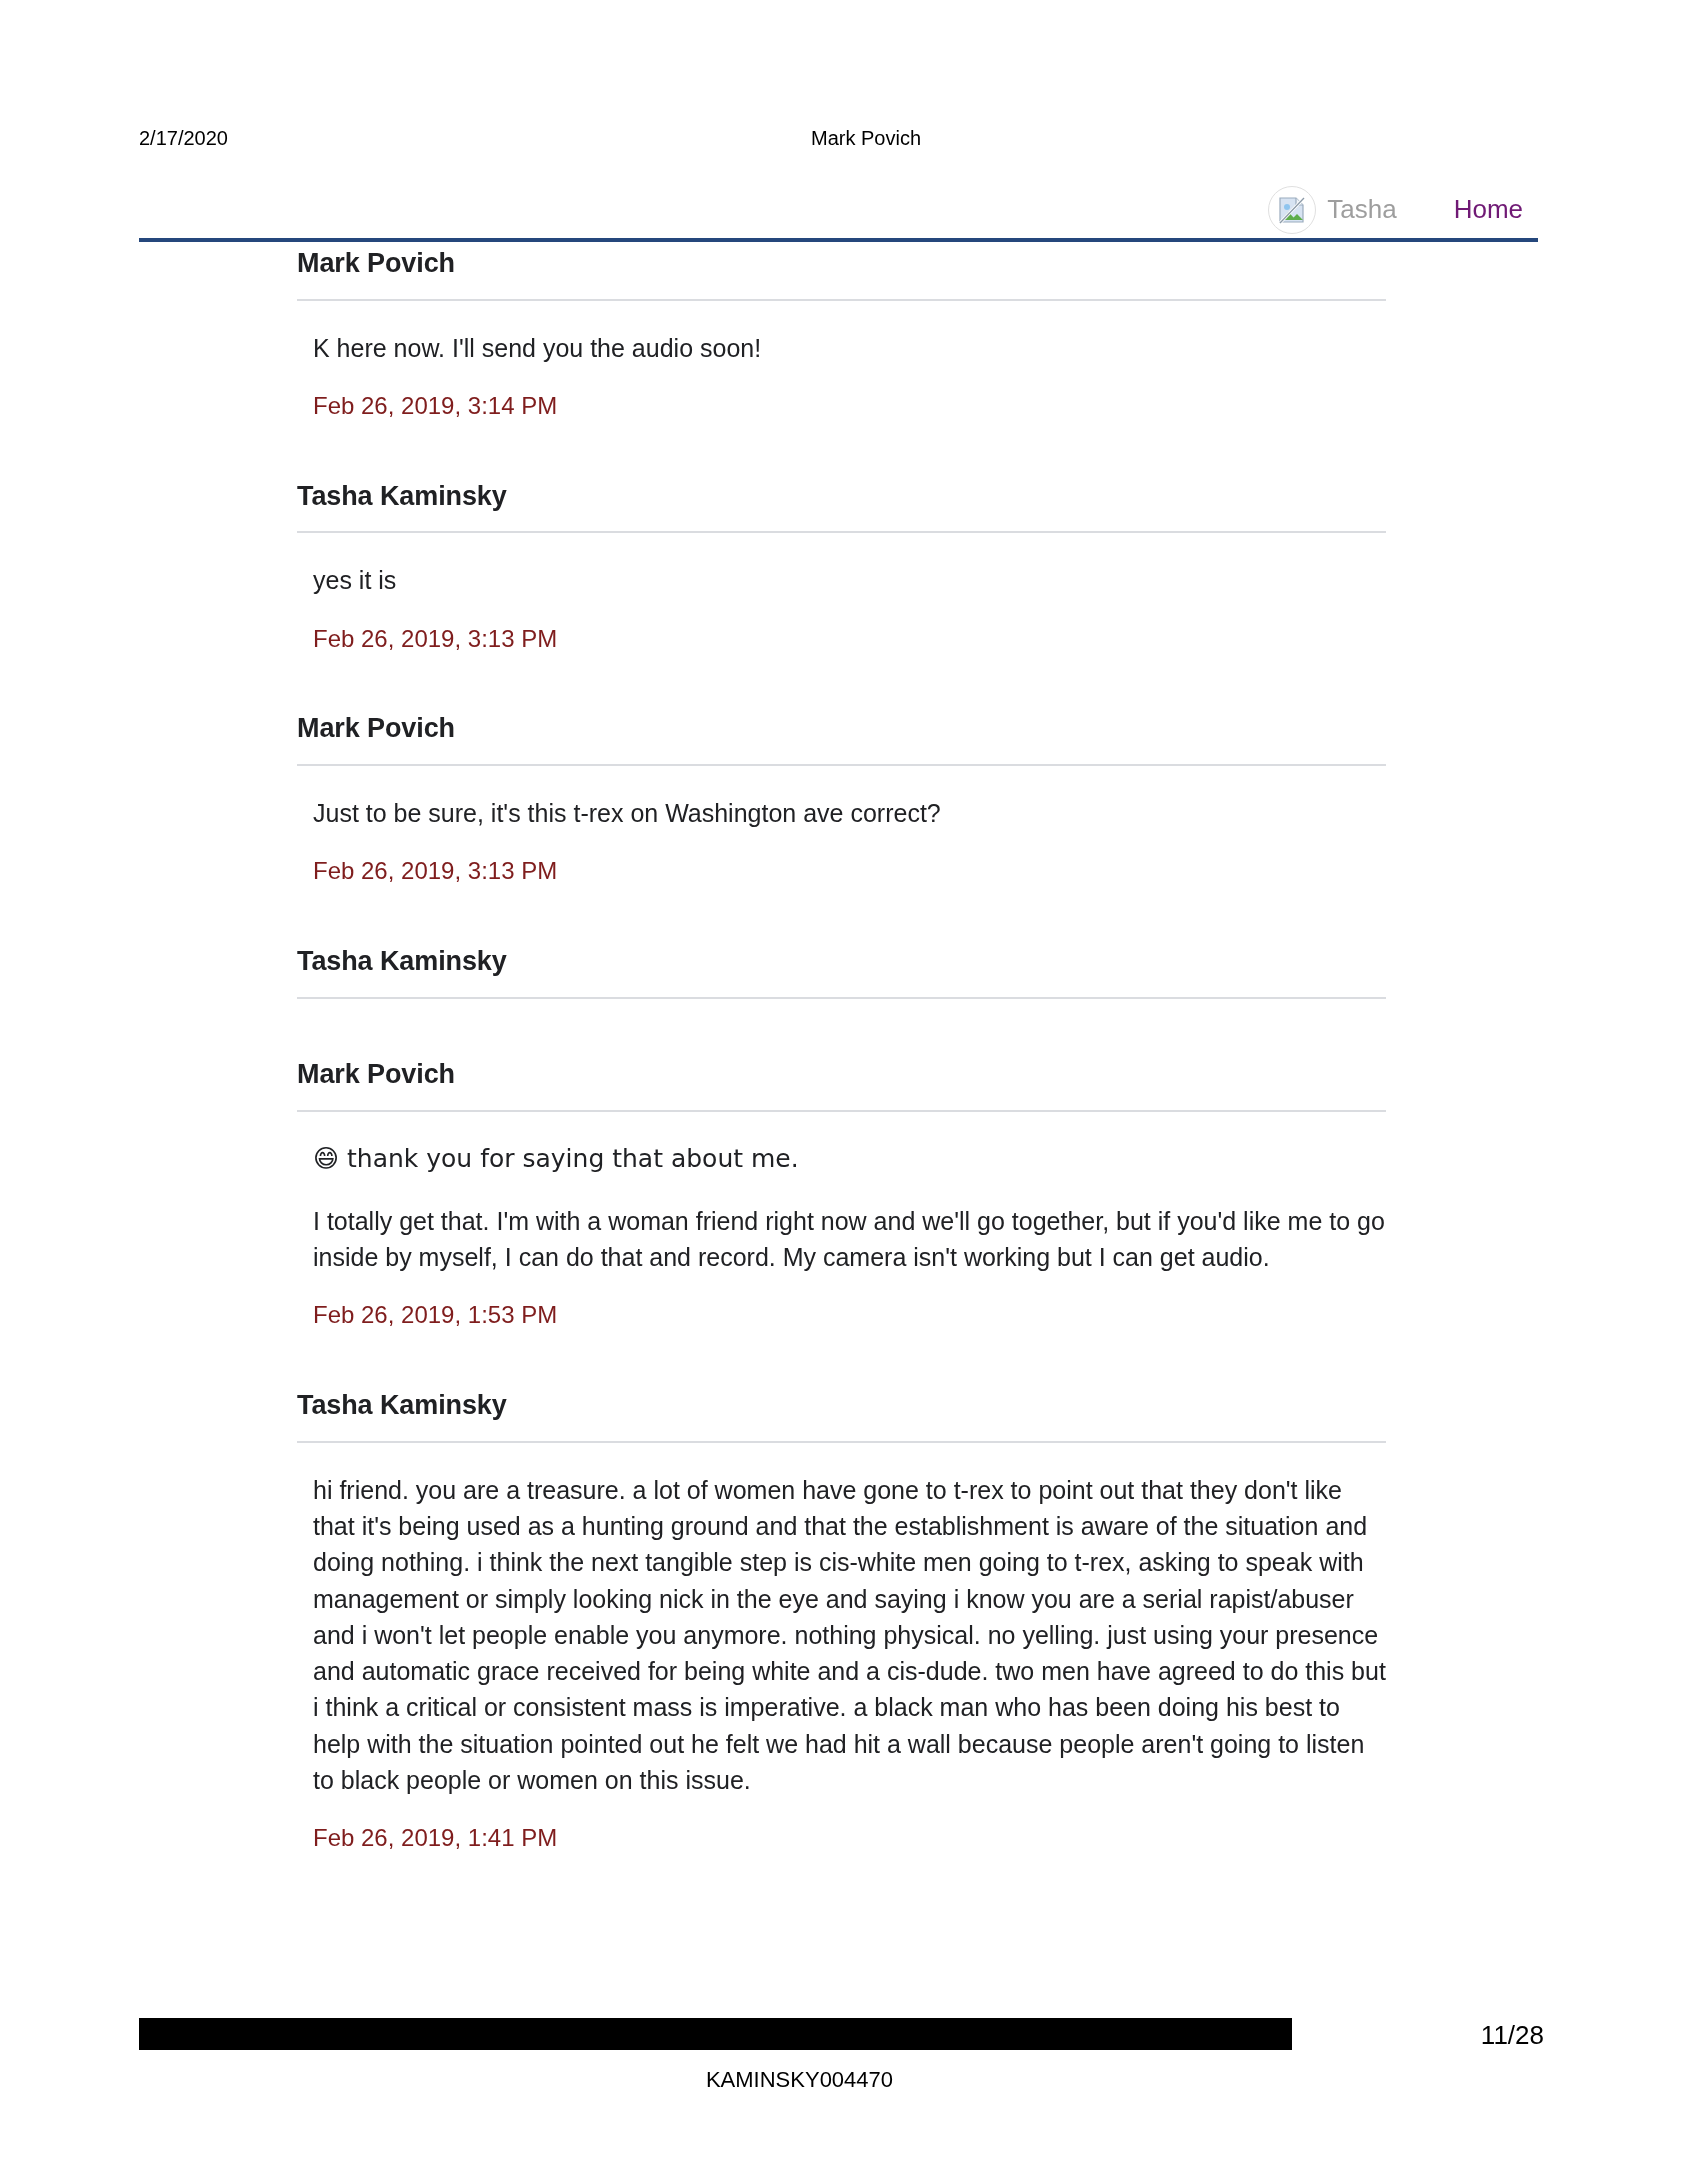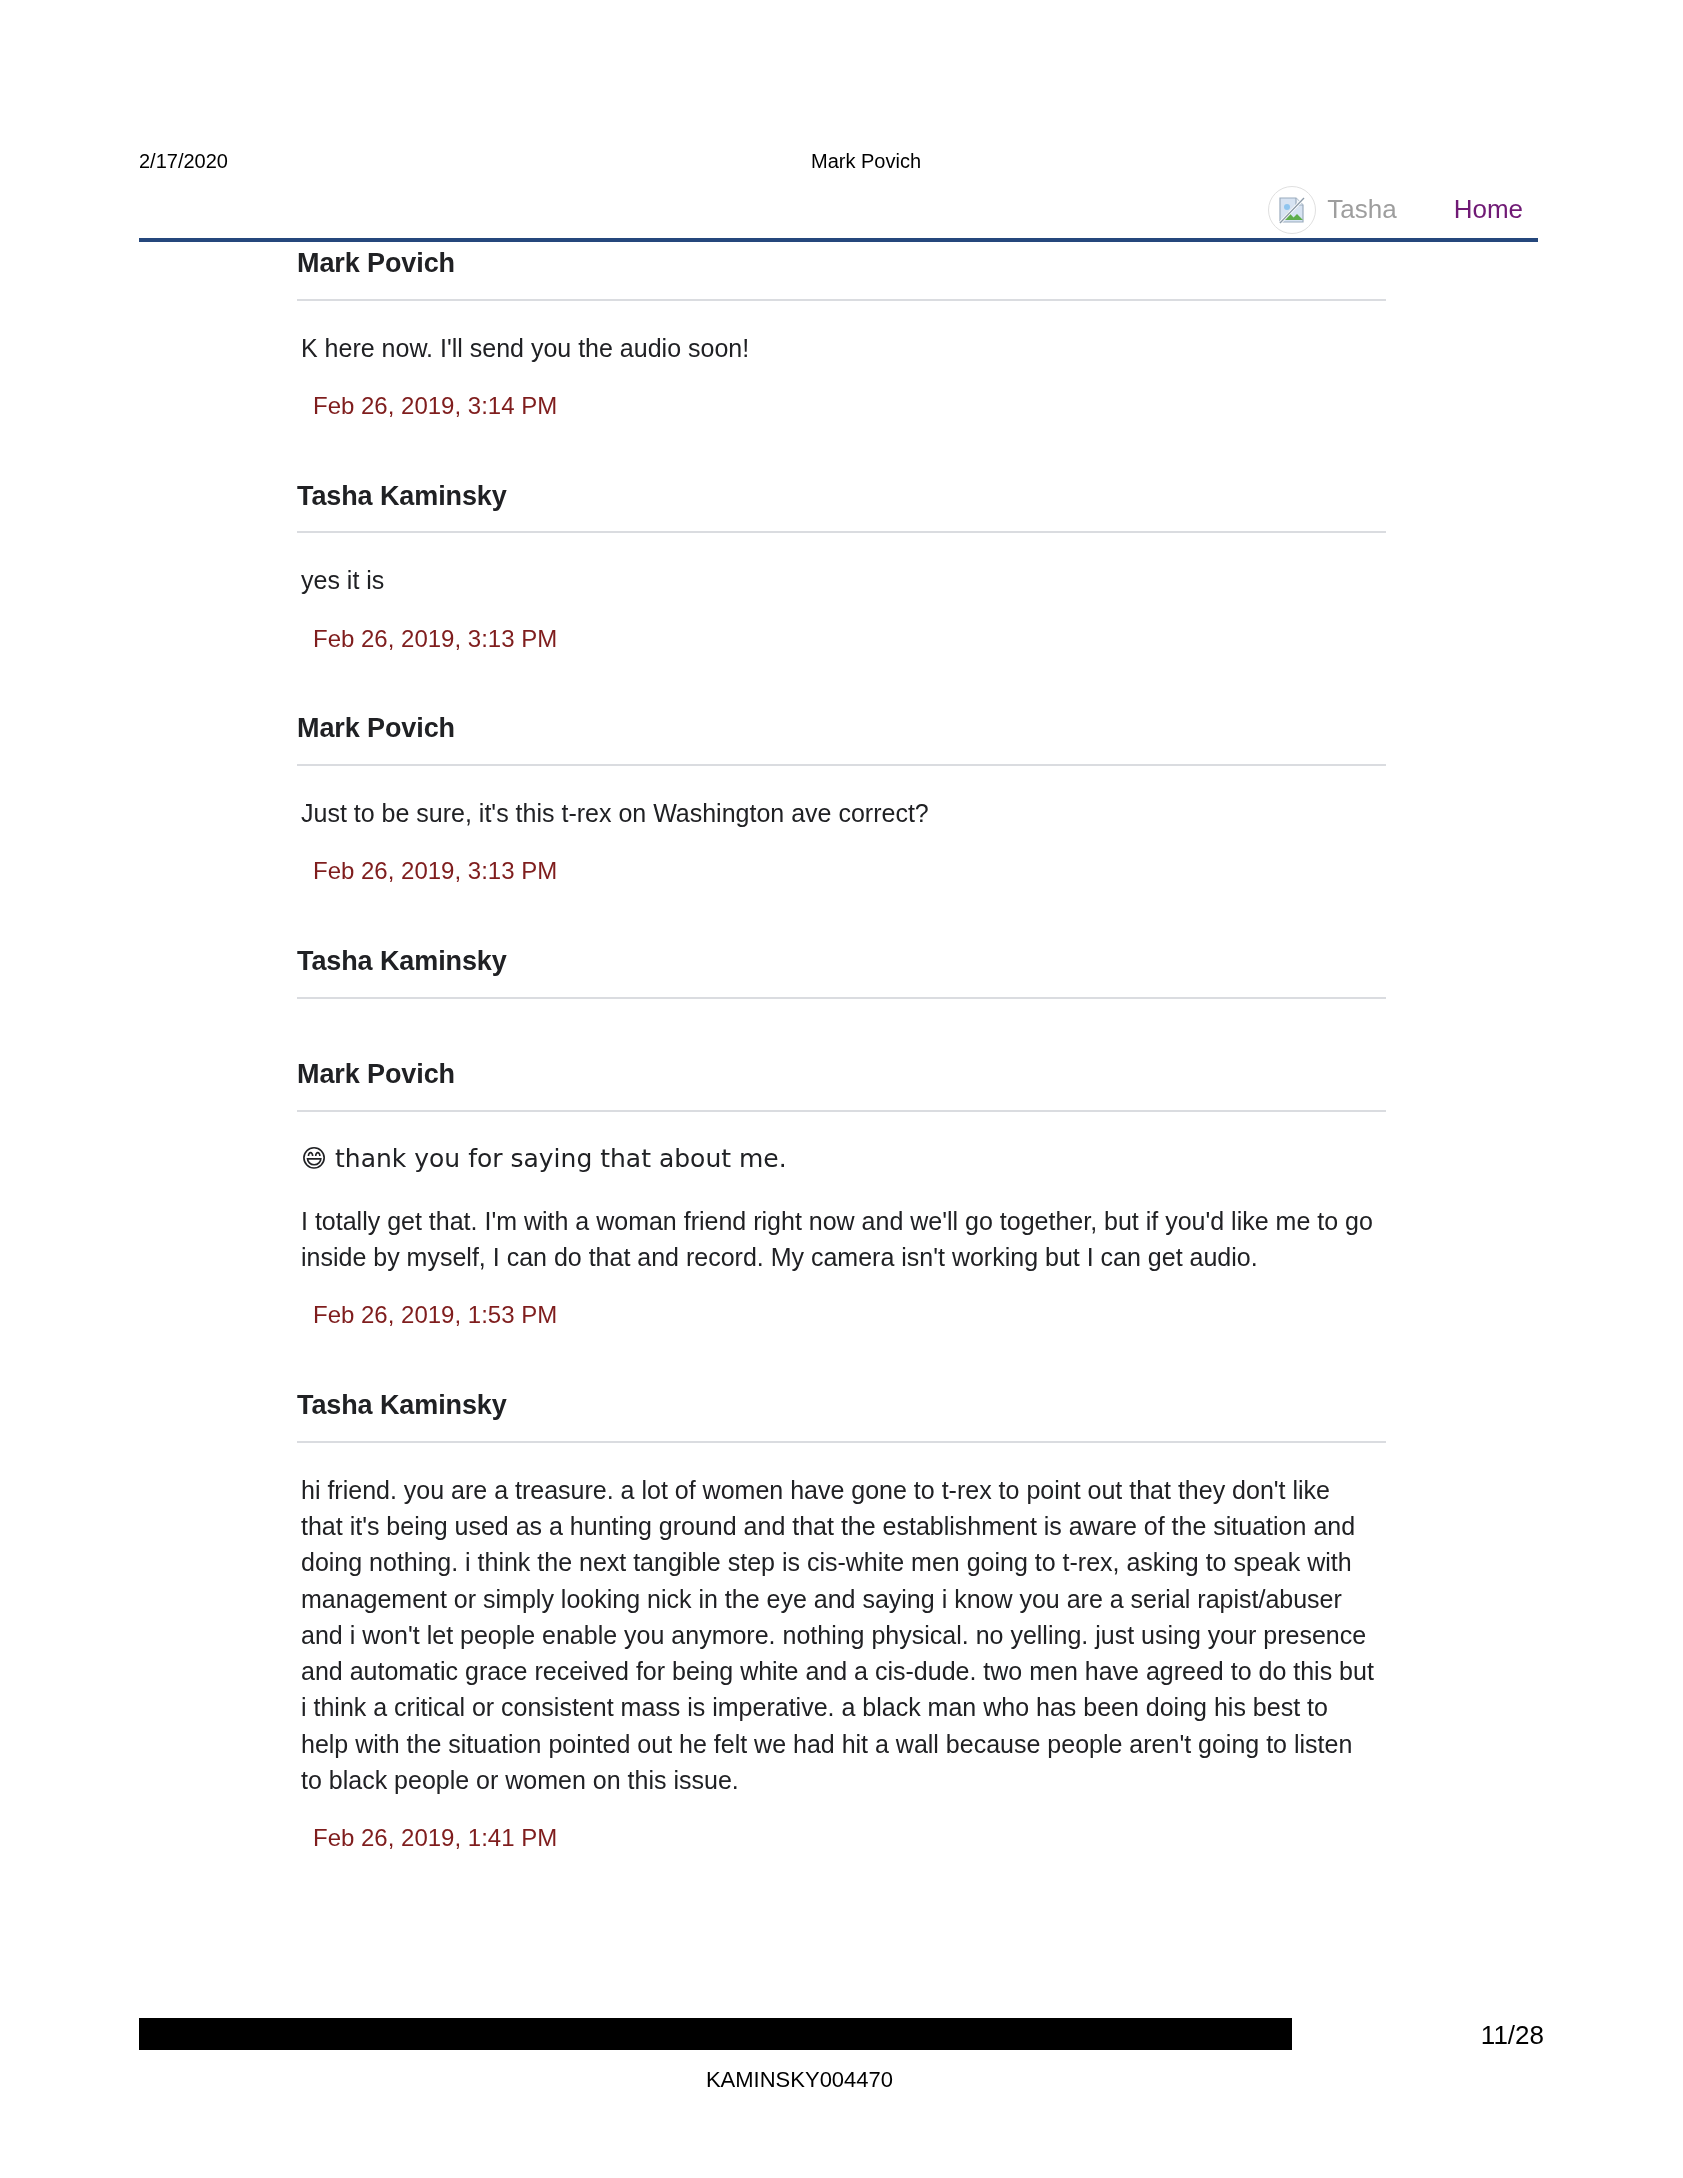--- a/index.html
+++ b/index.html
@@ -29,21 +29,20 @@
     top: 127px;
     left: 139px;
     right: 139px;
     display: flex;
     align-items: baseline;
   }
   .print-date {
     font-size: 20px;
     color: #000000;
     white-space: nowrap;
-    margin-top: 23px;
   }
   .print-title {
     flex: 1;
     text-align: center;
     font-size: 20px;
     color: #000000;
     
     margin-right: 40px;
   }
 
@@ -115,21 +114,21 @@
   .msg-divider {
     height: 2px;
     background: #dadce0;
     width: 1089px;
     margin-bottom: 29px;
   }
   .msg-body {
     font-size: 25px;
     line-height: 1.45;
     color: #202124;
-    margin: 0 0 26px 4px;
+    margin: 0 0 26px 16px;
     max-width: 1074px;
     white-space: pre-line;
   }
   .msg-body:last-of-type { margin-bottom: 26px; }
   .msg-time {
     font-size: 24px;
     color: #7f1d1d;
     margin: 16px;
     line-height: 1.2;
   }

